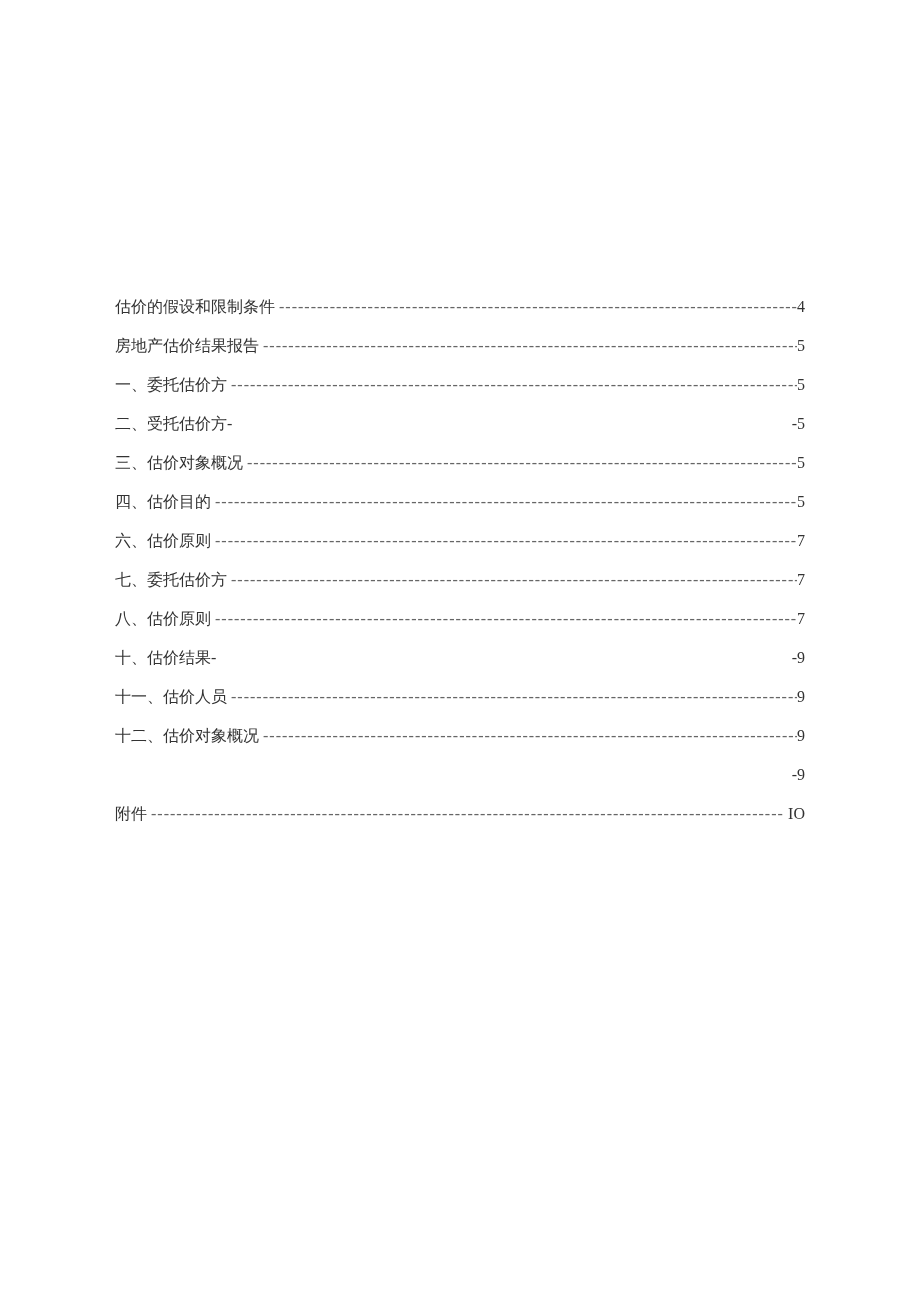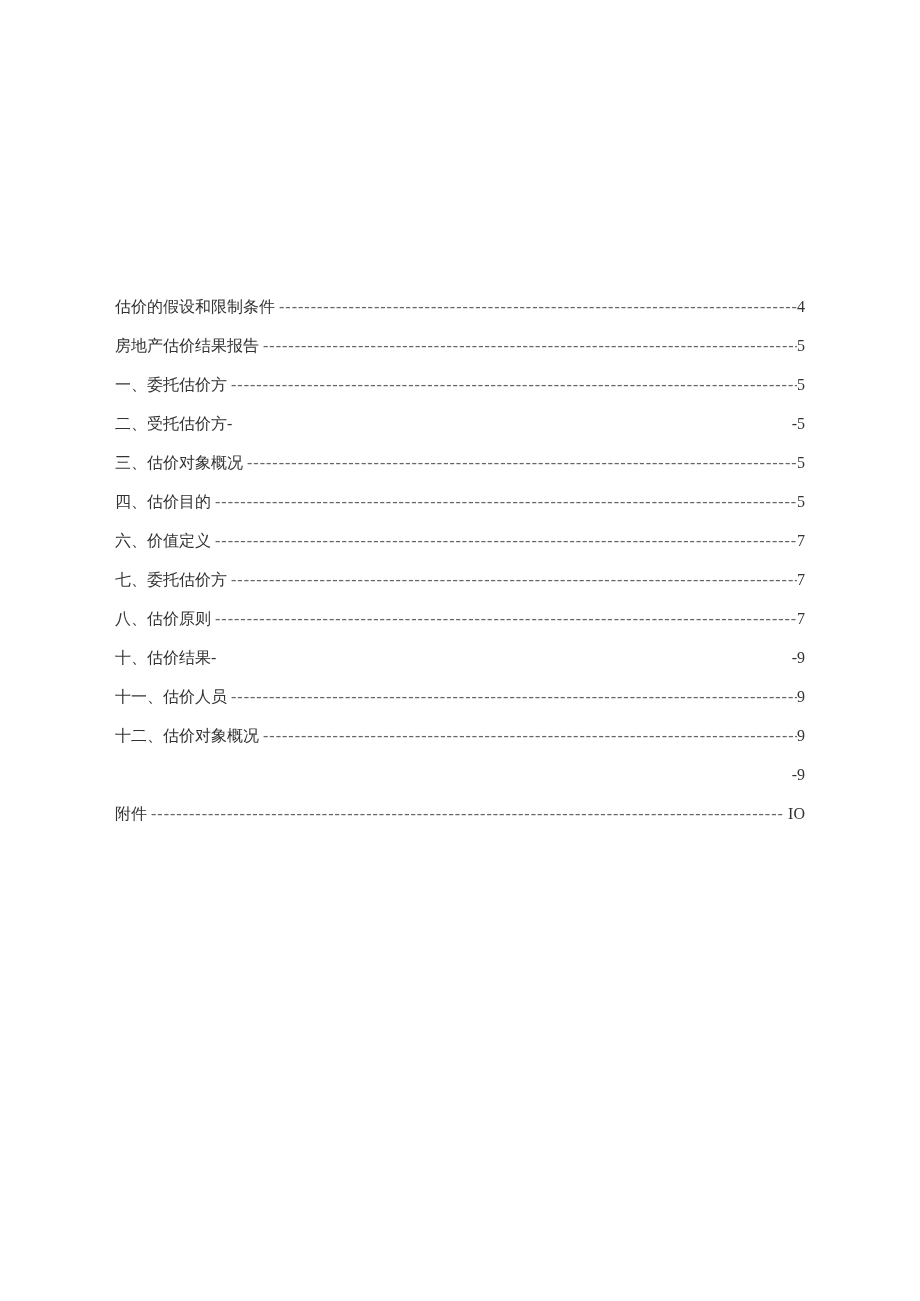--- a/index.html
+++ b/index.html
@@ -78,21 +78,21 @@
       <span class="toc-title">三、估价对象概况</span>
       <span class="toc-leader dashes"></span>
       <span class="toc-page">5</span>
     </div>
     <div class="toc-entry">
       <span class="toc-title">四、估价目的</span>
       <span class="toc-leader dashes"></span>
       <span class="toc-page">5</span>
     </div>
     <div class="toc-entry">
-      <span class="toc-title">六、价值定义</span>
+      <span class="toc-title">六、估价原则</span>
       <span class="toc-leader dashes"></span>
       <span class="toc-page">7</span>
     </div>
     <div class="toc-entry">
       <span class="toc-title">七、委托估价方</span>
       <span class="toc-leader dashes"></span>
       <span class="toc-page">7</span>
     </div>
     <div class="toc-entry">
       <span class="toc-title">八、估价原则</span>

